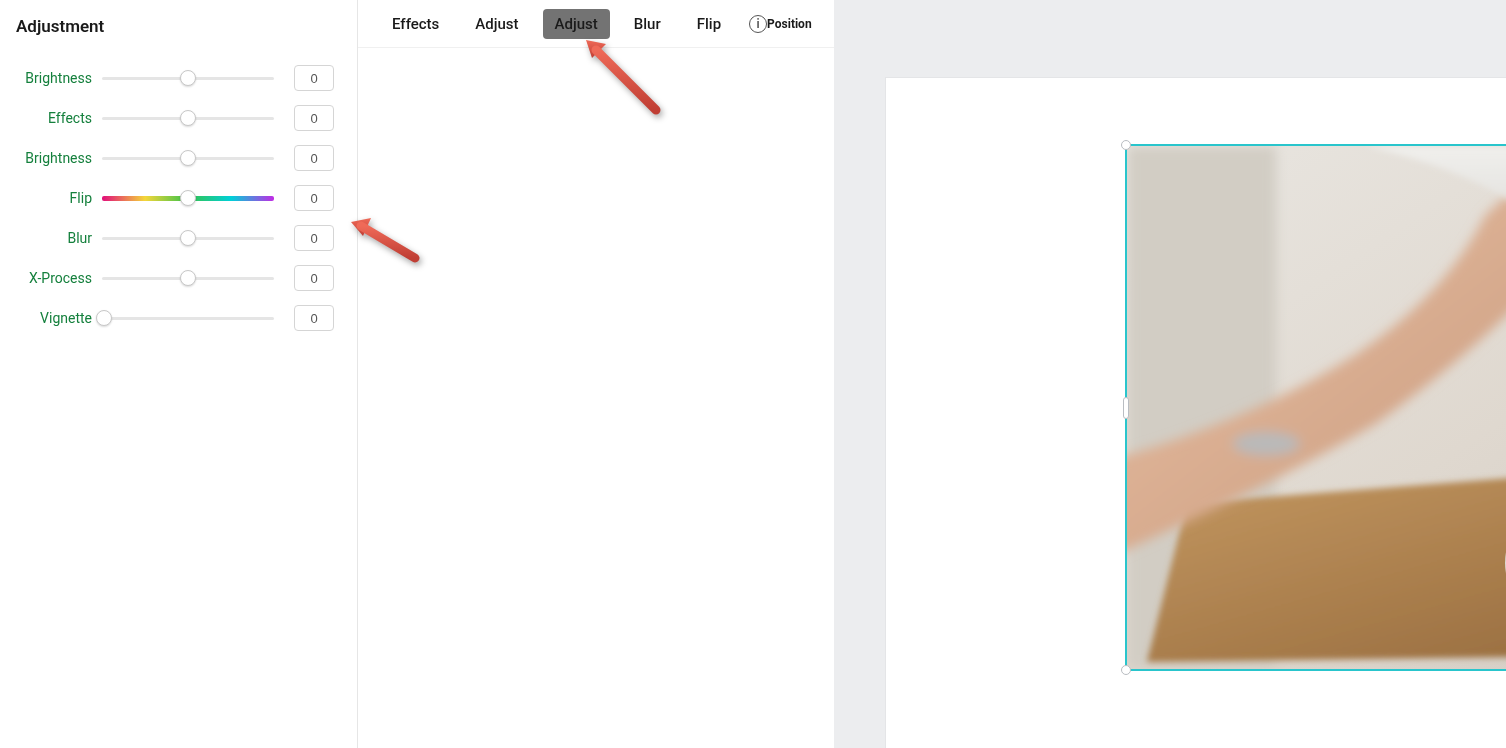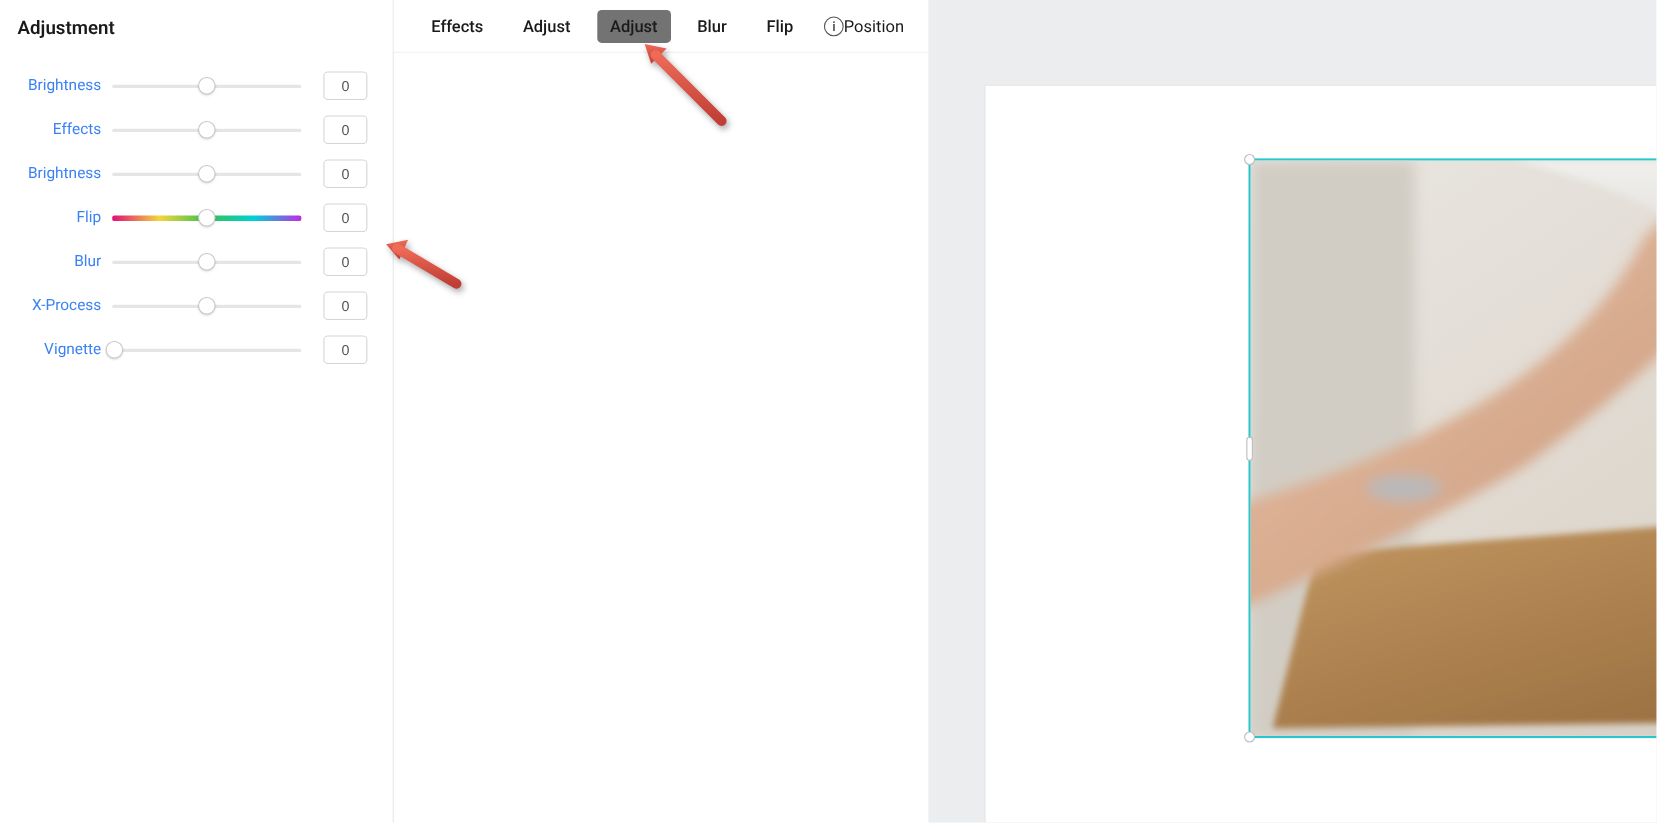--- a/index.html
+++ b/index.html
@@ -4,35 +4,35 @@
 <style>
   * { box-sizing: border-box; }
   html, body { margin:0; padding:0; font-family: -apple-system, BlinkMacSystemFont, "Segoe UI", Roboto, Helvetica, Arial, sans-serif; background:#fff; color:#1a1a1a; }
   .app { display:flex; width:1506px; height:748px; position:relative; }
 
   
   .sidebar { width:358px; height:100%; border-right:1px solid #e6e6e6; padding:12px 14px 0 14px; }
   .sidebar-title { font-size:17px; font-weight:600; margin:4px 0 22px 2px; }
 
   .adj-row { display:flex; align-items:center; height:40px; }
-  .adj-label { width:88px; text-align:right; font-size:14px; color:#3b82f6; padding-right:10px; }
+  .adj-label { width:88px; text-align:right; font-size:14px; color:#15803d; padding-right:10px; }
   .adj-slider-wrap { position:relative; width:172px; height:20px; display:flex; align-items:center; }
   .adj-track { position:absolute; left:0; right:0; height:3px; border-radius:2px; background:#e5e5e5; }
   .adj-track.tint { height:5px; background:linear-gradient(90deg,#e10e7a 0%,#f4d63a 25%,#36c24a 50%,#00d0d8 75%,#c12ae5 100%);}
   .adj-thumb { position:absolute; top:50%; width:16px; height:16px; margin-top:-8px; background:#fff; border:1px solid #c8c8c8; border-radius:50%; box-shadow:0 1px 2px rgba(0,0,0,.15); cursor:pointer; }
   .adj-value { margin-left:20px; width:40px; height:26px; border:1px solid #d5d5d5; border-radius:4px; font-size:13px; text-align:center; color:#555; outline:none; }
 
   
   .main { flex:1; height:100%; position:relative; display:flex; flex-direction:row; }
   .toolbar { height:48px; display:flex; align-items:center; padding:0 22px; border-bottom:1px solid #f0f0f0; background:#fff; }
   .tb-item { font-size:15px; padding:6px 12px; margin-right:12px; border-radius:4px; cursor:pointer; font-weight:500; }
   .tb-item.active { background:#737373; }
   .tb-info { width:18px; height:18px; border:1.6px solid #555; border-radius:50%; display:flex; align-items:center; justify-content:center; font-size:12px; font-weight:600; color:#555; margin-left:4px; cursor:pointer; }
   .tb-spacer { flex:1; }
-  .tb-right { font-size:15px; font-weight:400; cursor:pointer; }
+  .tb-right { font-size:12px; font-weight:700; cursor:pointer; }
 
   
   .canvas-area { flex:1; background:#ecedef; position:relative; overflow:hidden; }
   .page { position:absolute; left:52px; top:78px; right:0; bottom:0; background:#fff; box-shadow:0 0 0 1px rgba(0,0,0,.03); }
   .selection { position:absolute; left:291px; top:144px; width:793px; height:527px; border:2px solid #29c5cc; }
 
   
   .h { position:absolute; background:#fff; border:1px solid #b9bdc2; }
   .h.corner { width:10px; height:10px; border-radius:50%; }
   .h.edge-h { width:22px; height:6px; border-radius:3px; }

